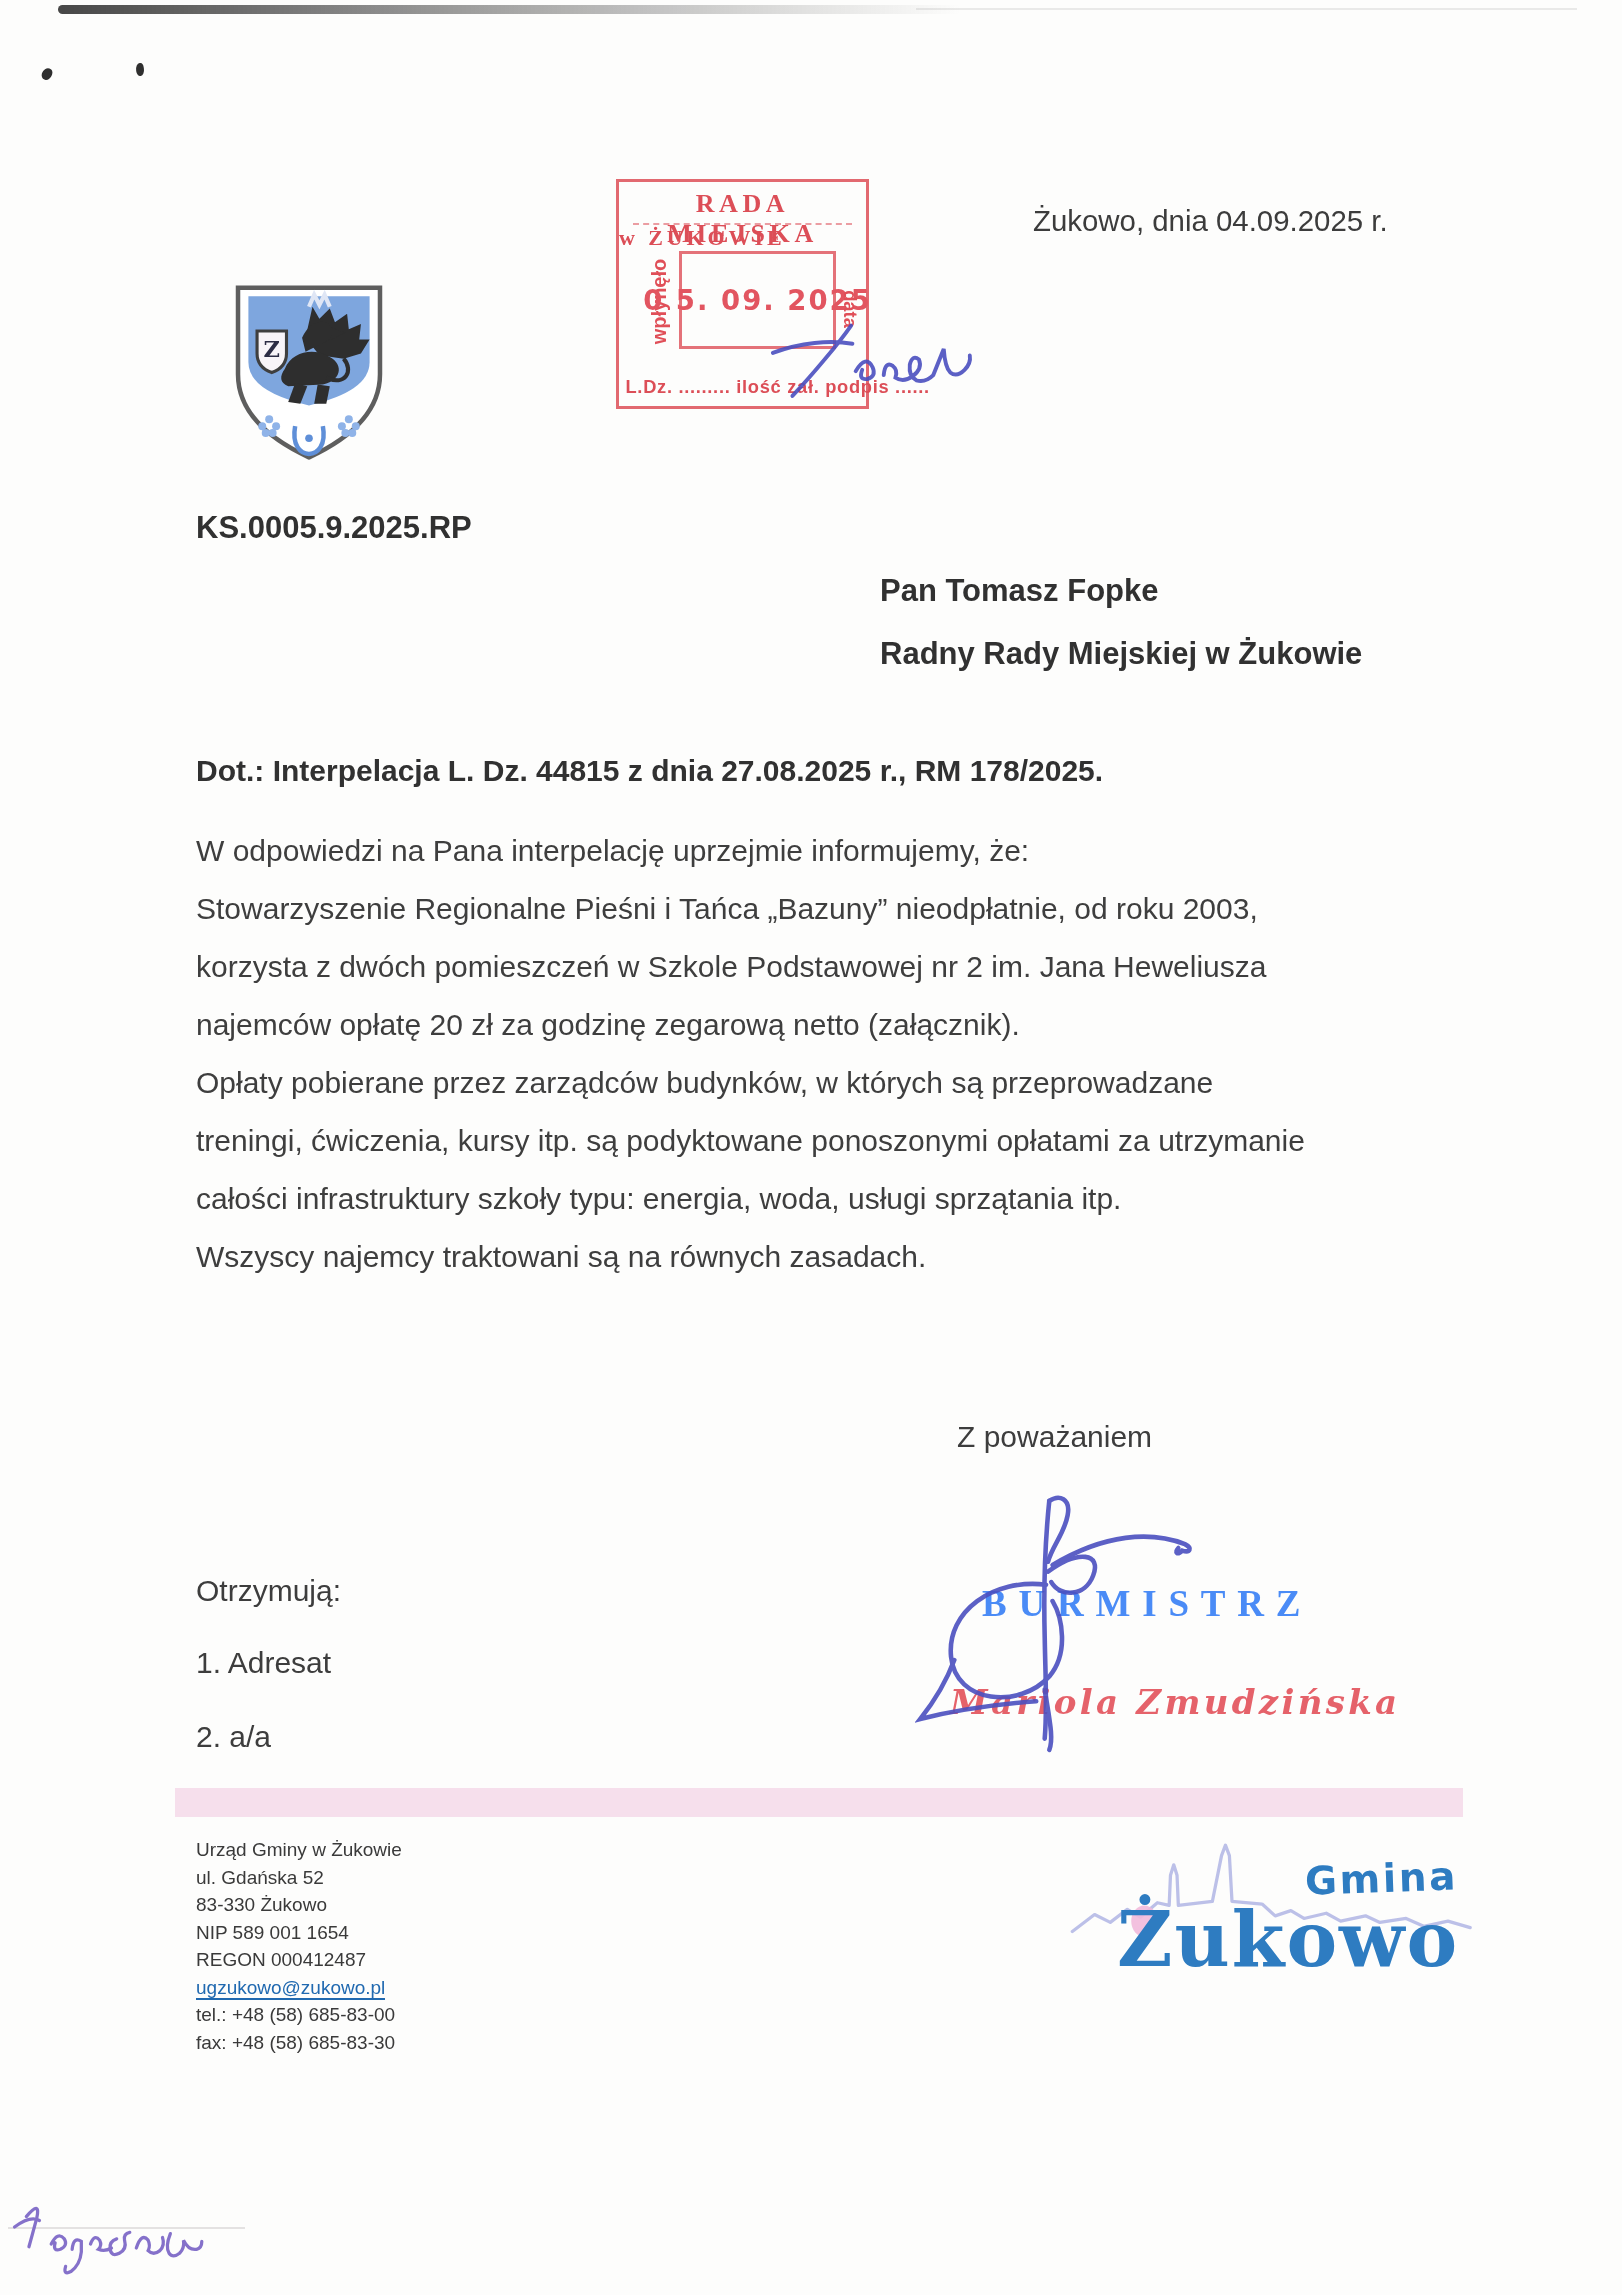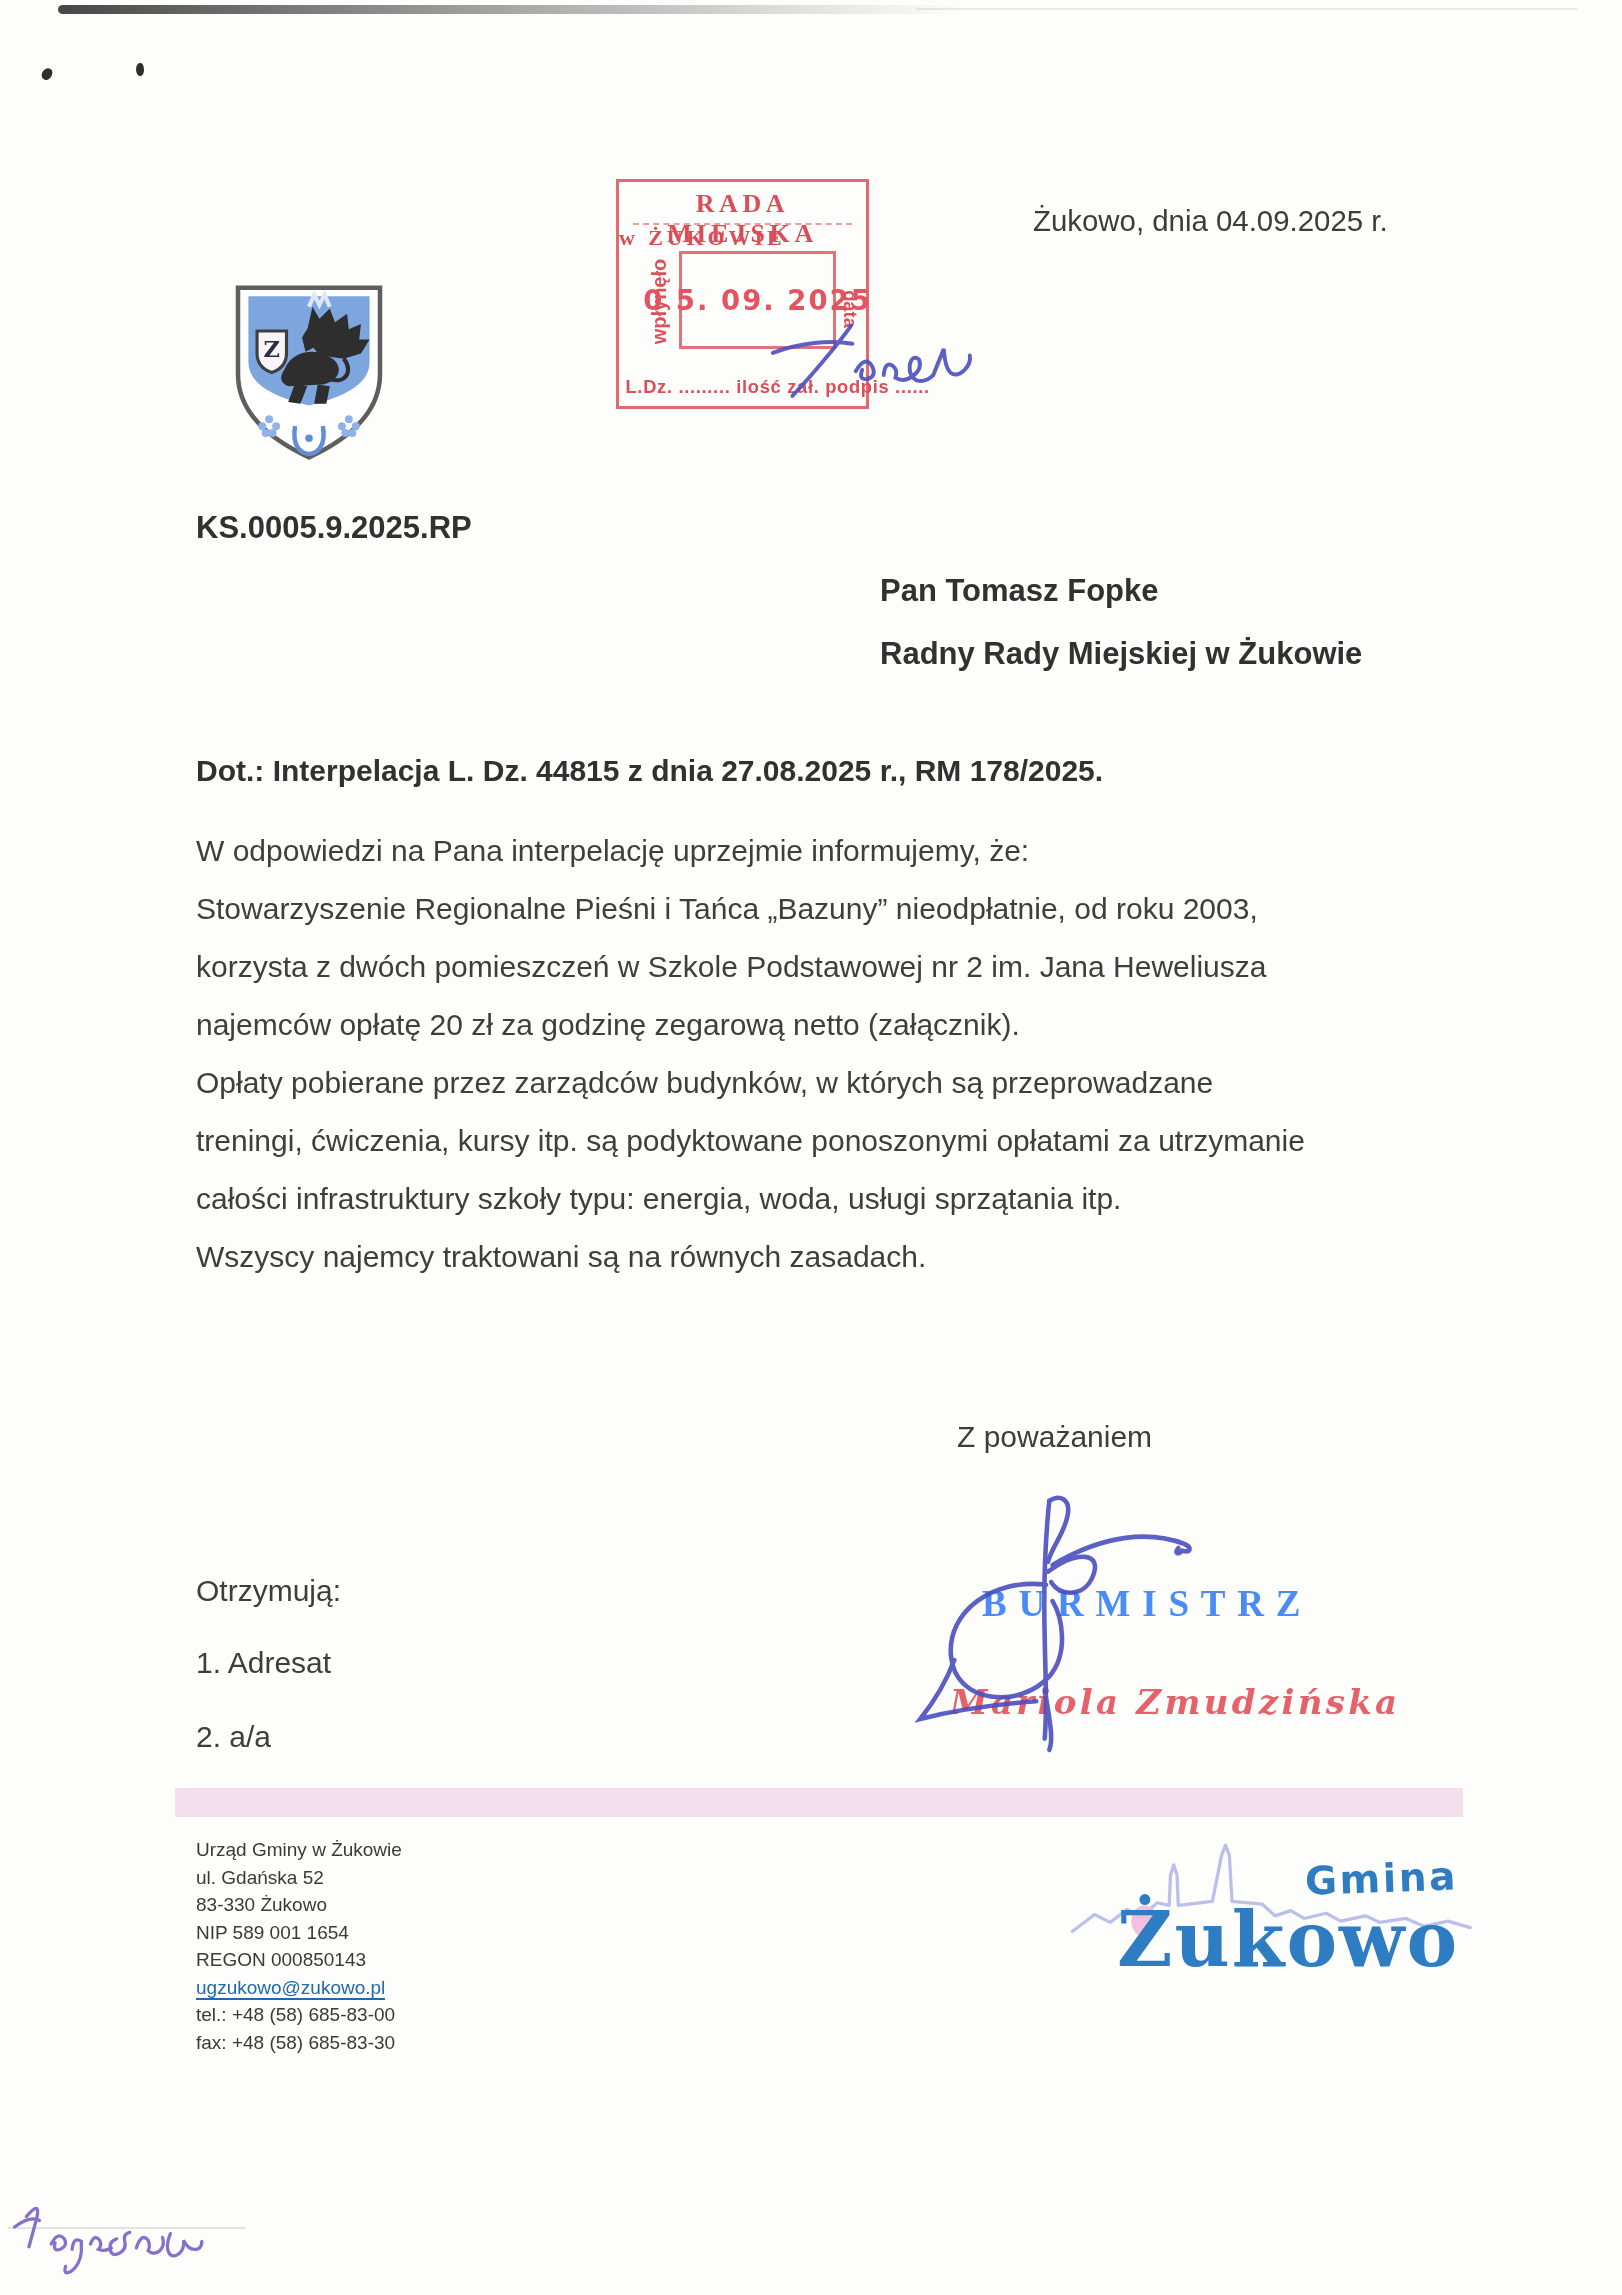--- a/index.html
+++ b/index.html
@@ -186,21 +186,21 @@
   <div class="abs dist-item1">1. Adresat</div>
   <div class="abs dist-item2">2. a/a</div>
 
   <div class="abs pink-bar"></div>
 
   <div class="abs footer">
     <div>Urząd Gminy w Żukowie</div>
     <div>ul. Gdańska 52</div>
     <div>83-330 Żukowo</div>
     <div>NIP 589 001 1654</div>
-    <div>REGON 000850143</div>
+    <div>REGON 000412487</div>
     <div><span class="email-link">ugzukowo@zukowo.pl</span></div>
     <div>tel.: +48 (58) 685-83-00</div>
     <div>fax: +48 (58) 685-83-30</div>
   </div>
 
   <div class="abs logo">
     <svg class="logo-skyline" viewBox="0 0 640 272">
       <path d="M8,172 L42,146 L66,158 L92,138 L112,150 L138,128 L156,132 L158,86 L163,70 L168,86 L170,132
                L222,126 L236,56 L242,40 L248,56 L252,126 L298,130 L318,148 L342,140 L362,152 L396,144
                L418,156 L456,148 L478,158 L518,152 L545,164 L582,156 L616,166" fill="none" stroke="#bcc0e8" stroke-width="5" stroke-linejoin="round" stroke-linecap="round"></path>

